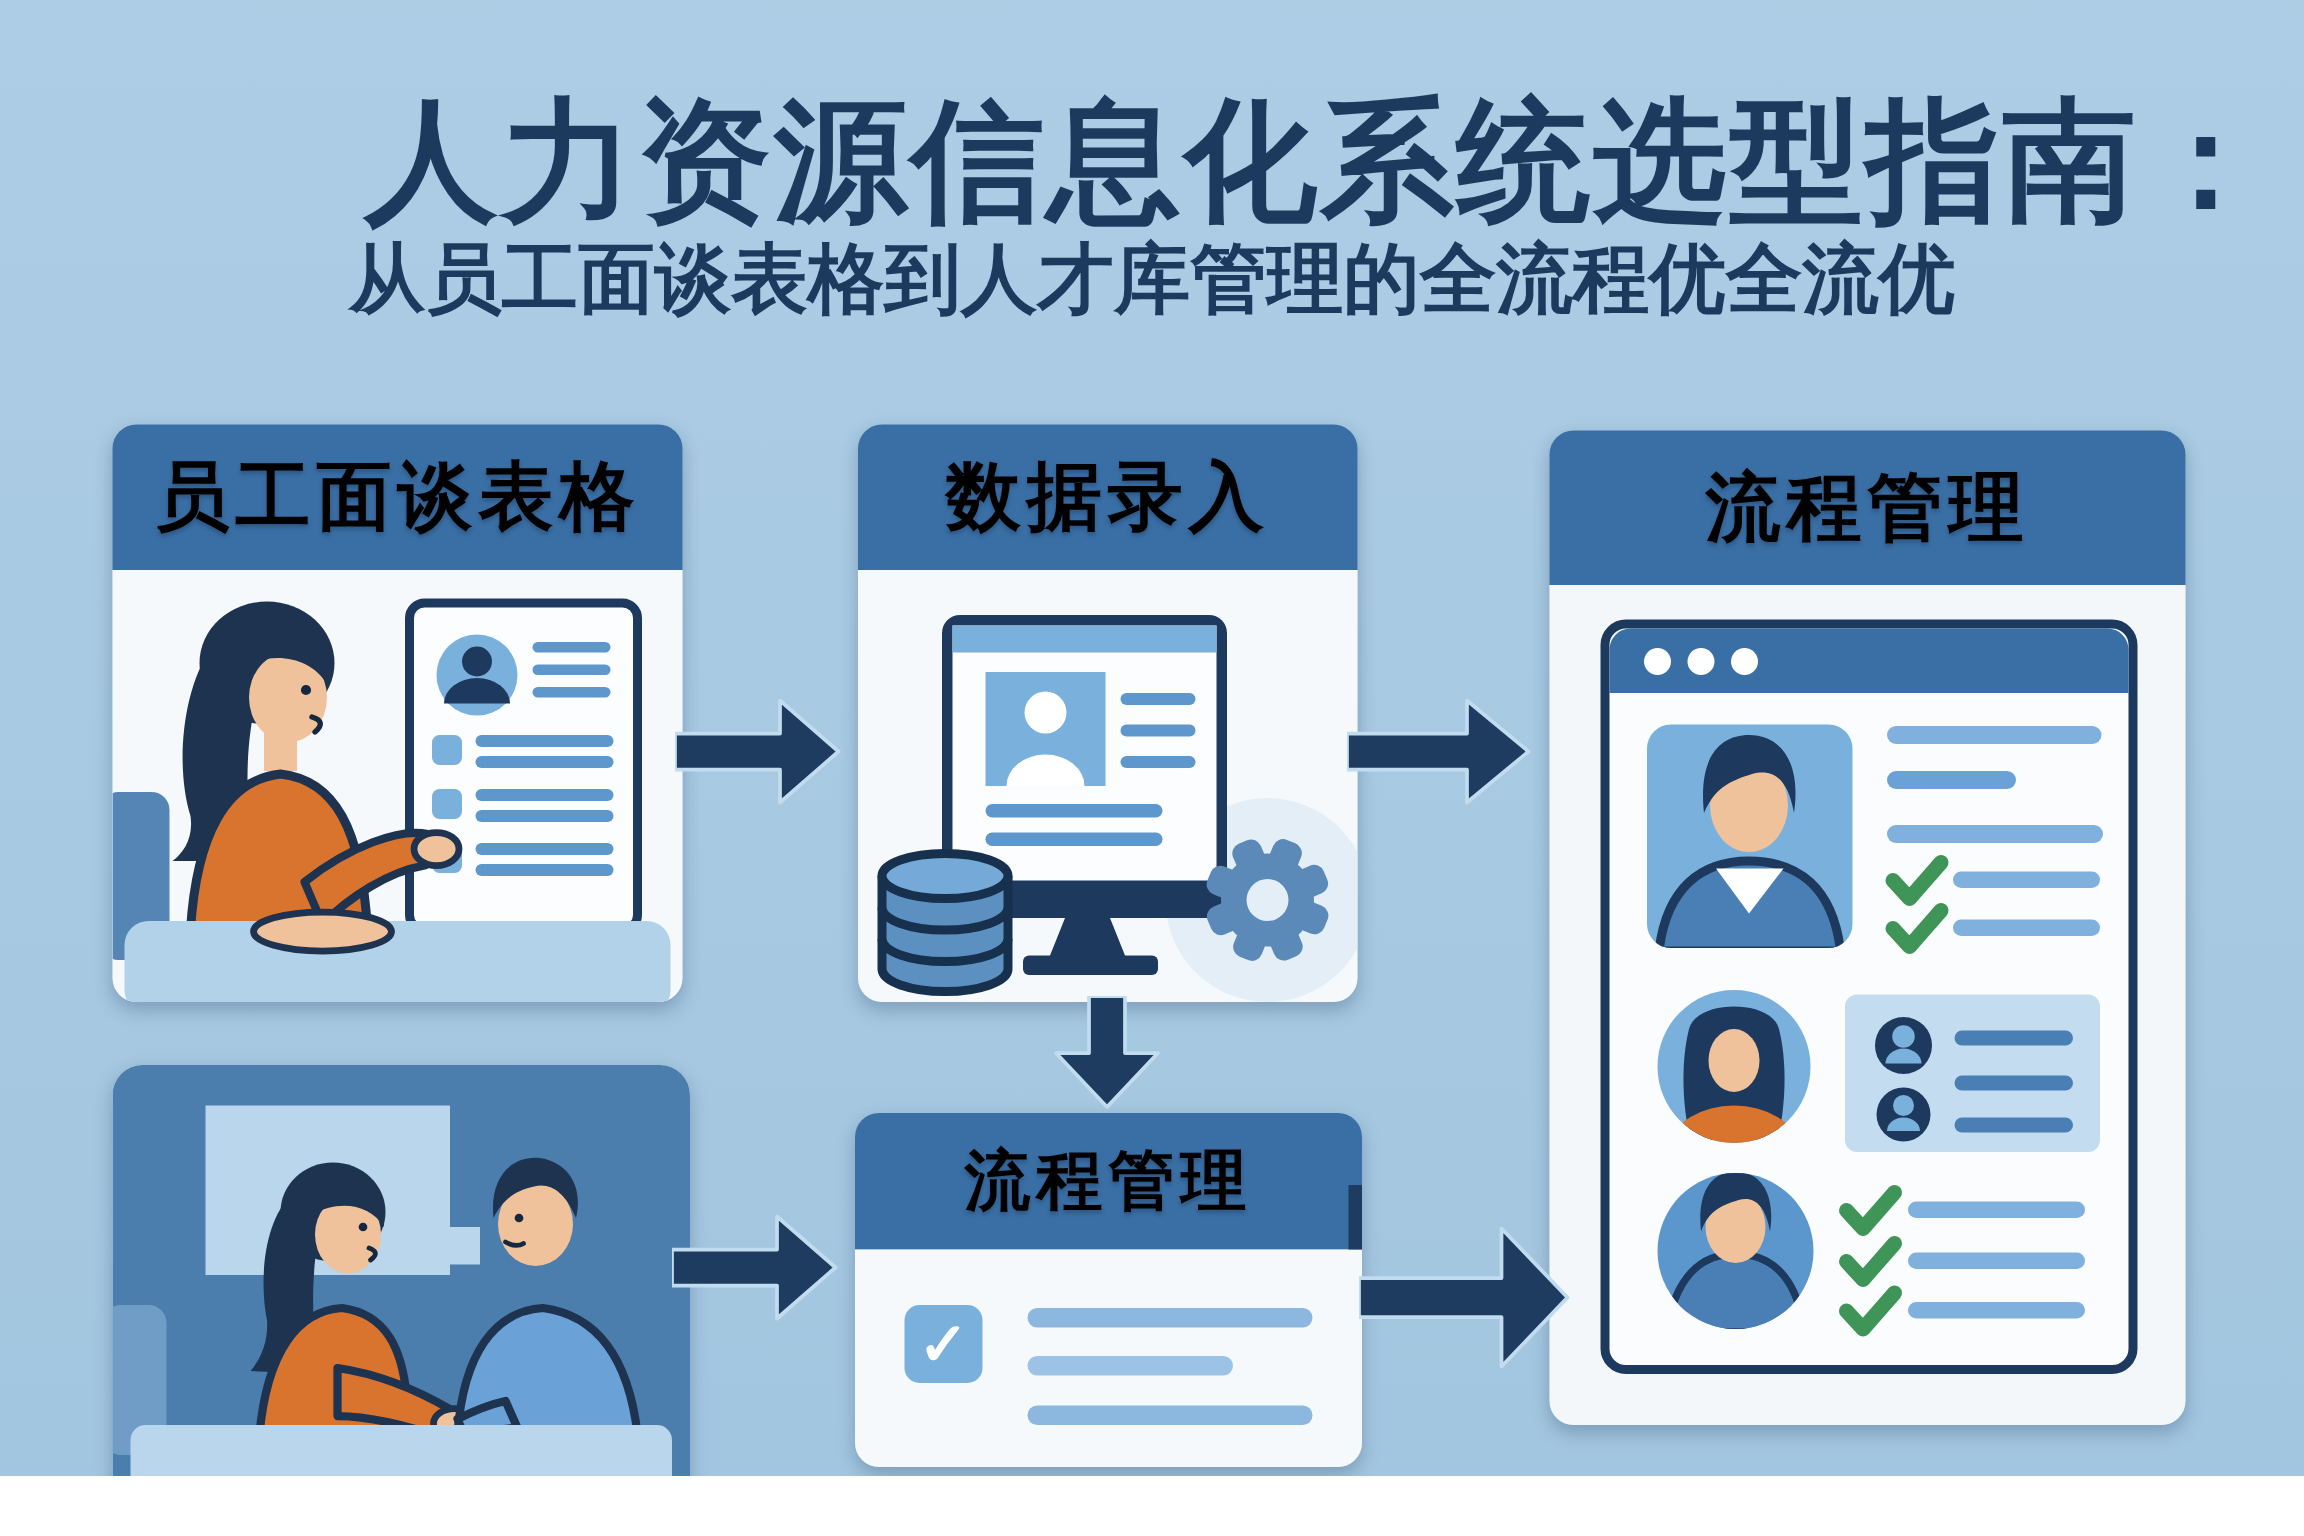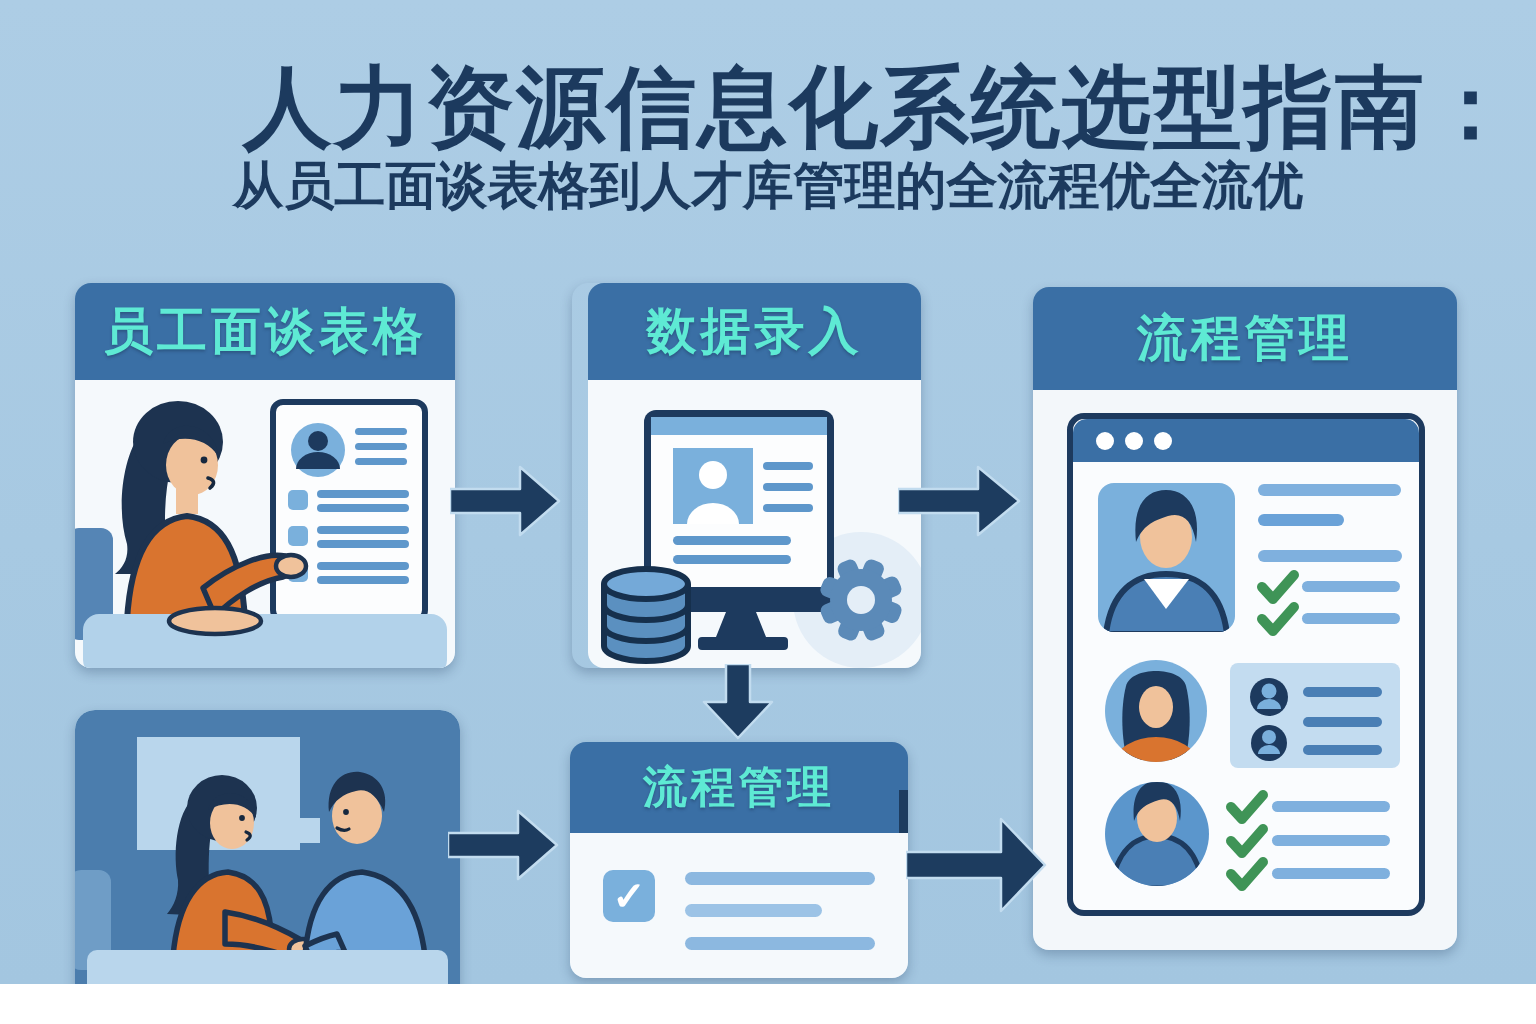--- a/index.html
+++ b/index.html
@@ -10,30 +10,30 @@
     overflow:hidden;
     font-family:"Liberation Sans", sans-serif;
   }
   
   .title{position:absolute;left:0;right:0;text-align:center;color:#1c3a5e;font-weight:800;white-space:nowrap;}
   .title-1{top:48px;font-size:89px;letter-spacing:2px;transform:translateX(112px);}
   .title-2{top:152px;font-size:51px;letter-spacing:0px;}
   
   .card{position:absolute;border-radius:16px;box-shadow:0 5px 12px rgba(25,52,86,.28);z-index:1;}
   .card-header{
-    background:#3a6fa5;color:#5eead4;font-weight:700;letter-spacing:4px;
+    background:#3a6fa5;color:#000000;font-weight:700;letter-spacing:4px;
     display:flex;align-items:center;justify-content:center;
     border-radius:16px 16px 0 0;
     text-shadow:0 2px 3px rgba(20,40,70,.35);
   }
   .card-body{position:relative;background:#f5f9fc;border-radius:0 0 16px 16px;overflow:hidden;}
   #card-interview{left:75px;top:283px;width:380px;height:385px;}
   #card-interview .card-header{height:97px;font-size:50px;}
   #card-interview .card-body{height:288px;}
-  #card-dataentry{left:572px;top:283px;width:333px;height:385px;padding-left:16px;}
+  #card-dataentry{left:572px;top:283px;width:333px;height:385px;}
   #card-dataentry .card-header{height:97px;font-size:50px;}
   #card-dataentry .card-body{height:288px;}
   #card-process{left:1033px;top:287px;width:424px;height:663px;}
   #card-process .card-header{height:103px;font-size:50px;}
   #card-process .card-body{height:560px;background:#f3f7fa;}
   #card-process-small{left:570px;top:742px;width:338px;height:236px;}
   #card-process-small .card-header{height:91px;font-size:44px;}
   #card-process-small .card-body{height:145px;}
   
   .scene{position:absolute;left:75px;top:710px;width:385px;height:295px;border-radius:20px;overflow:hidden;z-index:1;box-shadow:0 5px 12px rgba(25,52,86,.28);}

